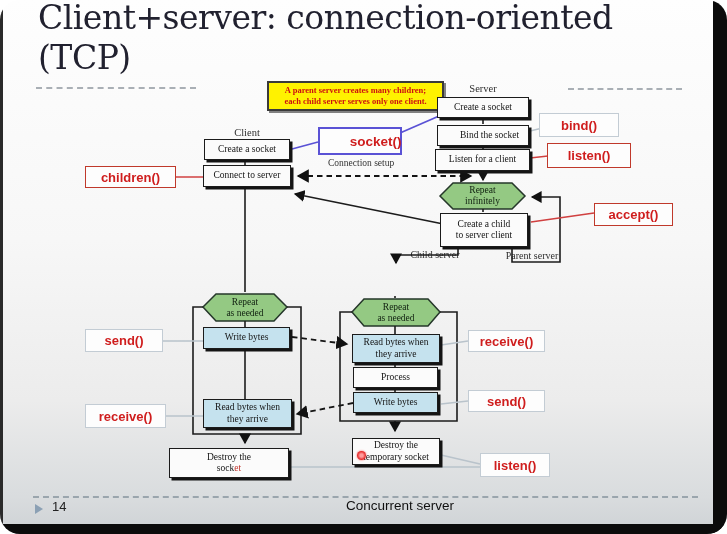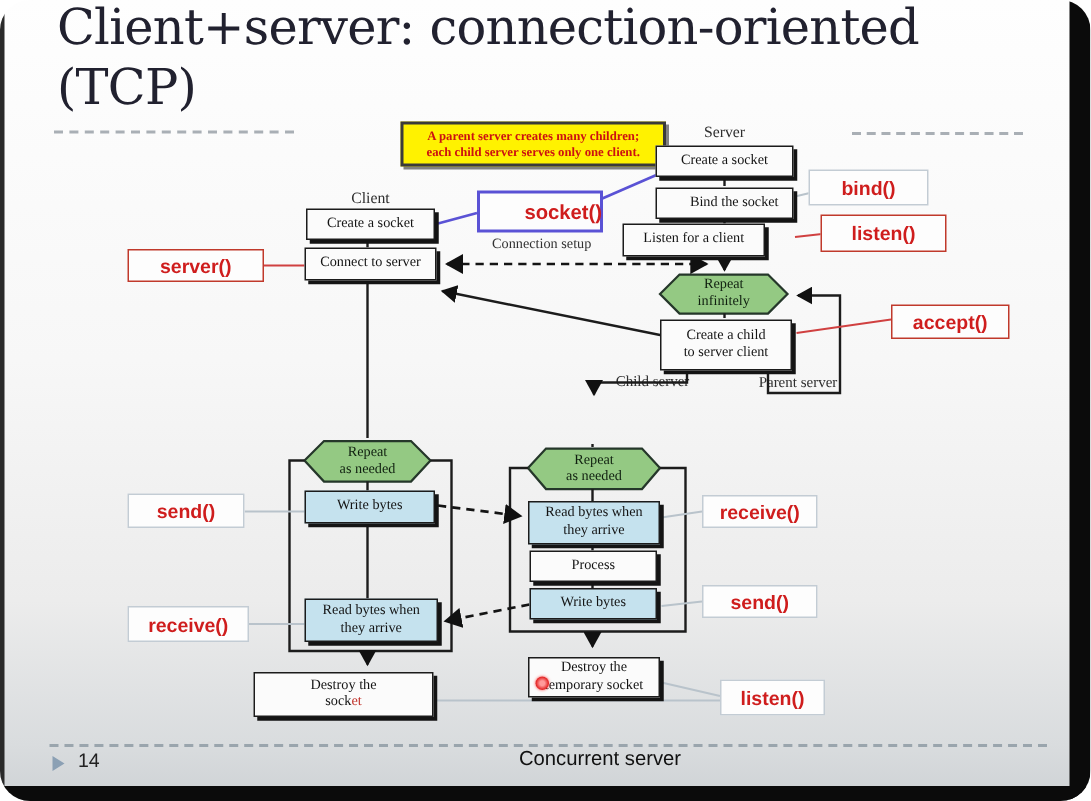--- a/index.html
+++ b/index.html
@@ -175,21 +175,21 @@
     <div>Destroy the</div>
     <div><span>sock</span><span class="redpart">et</span></div>
   </div>
 
   <div class="fbox" style="left:437px;top:97px;width:92px;height:21px;">
     <div>Create a socket</div>
   </div>
   <div class="fbox" style="left:437px;top:125px;width:92px;height:21px;padding-left:13px;">
     <div>Bind the socket</div>
   </div>
-  <div class="fbox" style="left:415px;top:149px;width:95px;height:22px;">
+  <div class="fbox" style="left:435px;top:149px;width:95px;height:22px;">
     <div>Listen for a client</div>
   </div>
   <div class="hextext" style="left:440px;top:183px;width:85px;height:26px;">
     <div>Repeat</div>
     <div>infinitely</div>
   </div>
   <div class="fbox" style="left:440px;top:213px;width:88px;height:34px;">
     <div>Create a child</div>
     <div>to server client</div>
   </div>
@@ -209,21 +209,21 @@
   </div>
   <div class="fbox" style="left:352px;top:438px;width:88px;height:27px;">
     <div>Destroy the</div>
     <div>temporary socket</div>
   </div>
   <div class="reddot" style="left:357px;top:451px;"></div>
 
   <div class="api blueborder" style="left:318px;top:127px;width:84px;height:28px;">socket()</div>
   <div class="api lightborder" style="left:539px;top:113px;width:80px;height:24px;">bind()</div>
   <div class="api redborder" style="left:547px;top:143px;width:84px;height:25px;">listen()</div>
-  <div class="api redborder" style="left:85px;top:166px;width:91px;height:22px;">server()</div>
+  <div class="api redborder" style="left:85px;top:166px;width:91px;height:22px;">children()</div>
   <div class="api redborder" style="left:594px;top:203px;width:79px;height:23px;">accept()</div>
   <div class="api lightborder" style="left:85px;top:329px;width:78px;height:23px;">send()</div>
   <div class="api lightborder" style="left:85px;top:404px;width:81px;height:24px;">receive()</div>
   <div class="api lightborder" style="left:468px;top:330px;width:77px;height:22px;">receive()</div>
   <div class="api lightborder" style="left:468px;top:390px;width:77px;height:22px;">send()</div>
   <div class="api lightborder" style="left:480px;top:453px;width:70px;height:24px;">listen()</div>
 
   <div class="annot" style="left:328px;top:158px;width:90px;">Connection setup</div>
 
   <div class="pagetri"></div>

